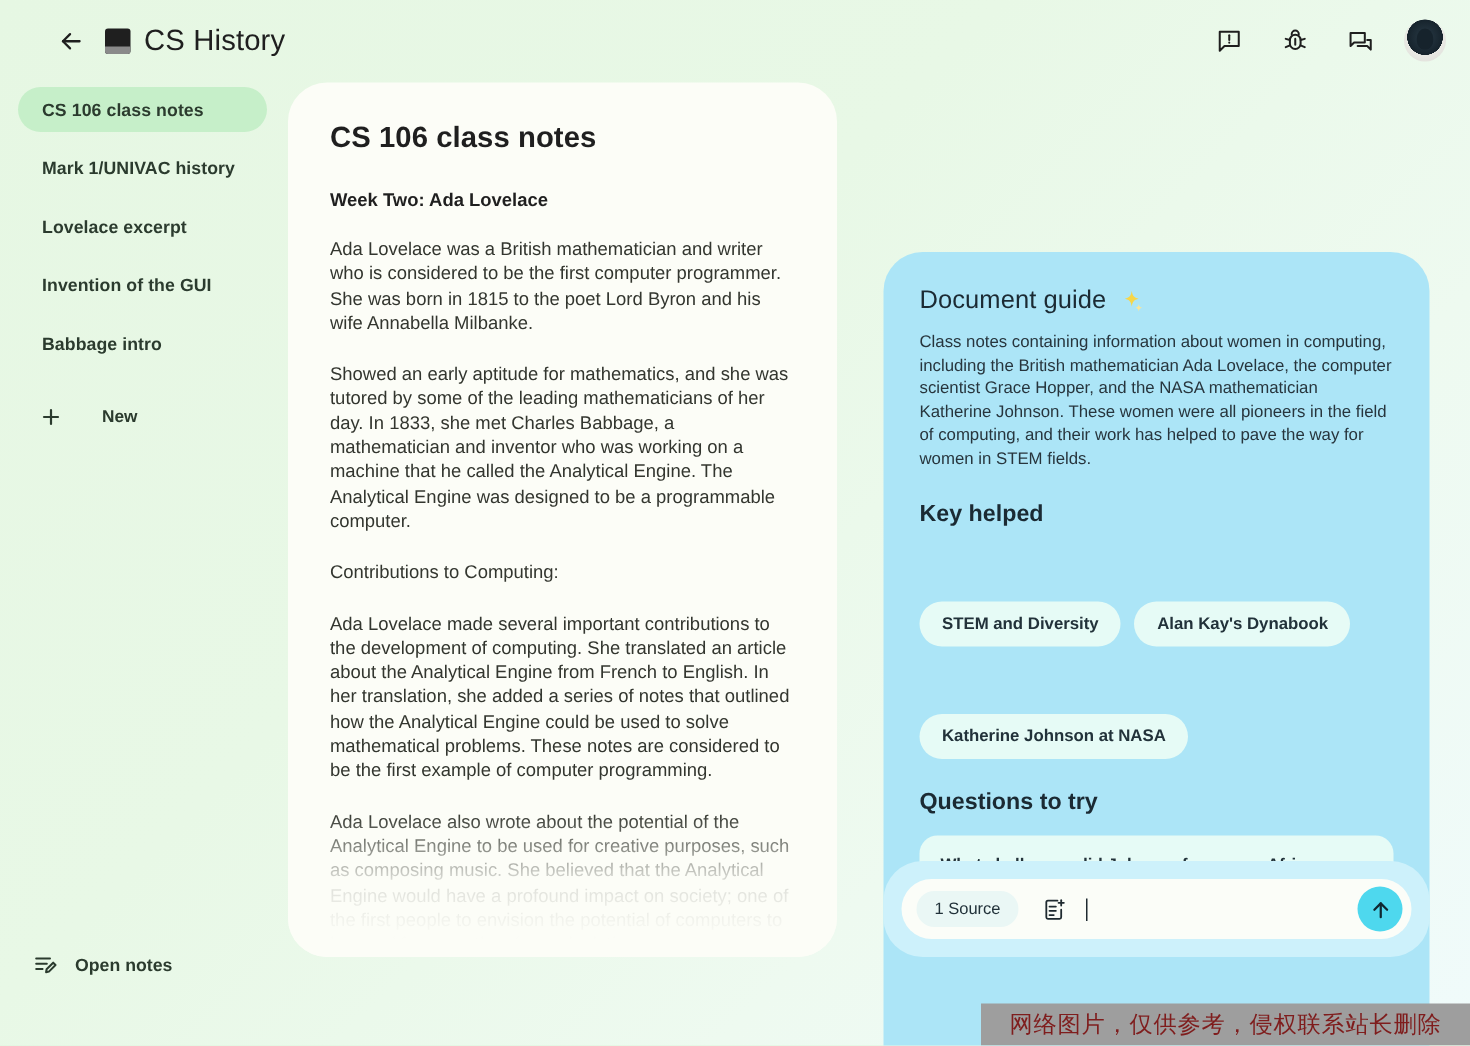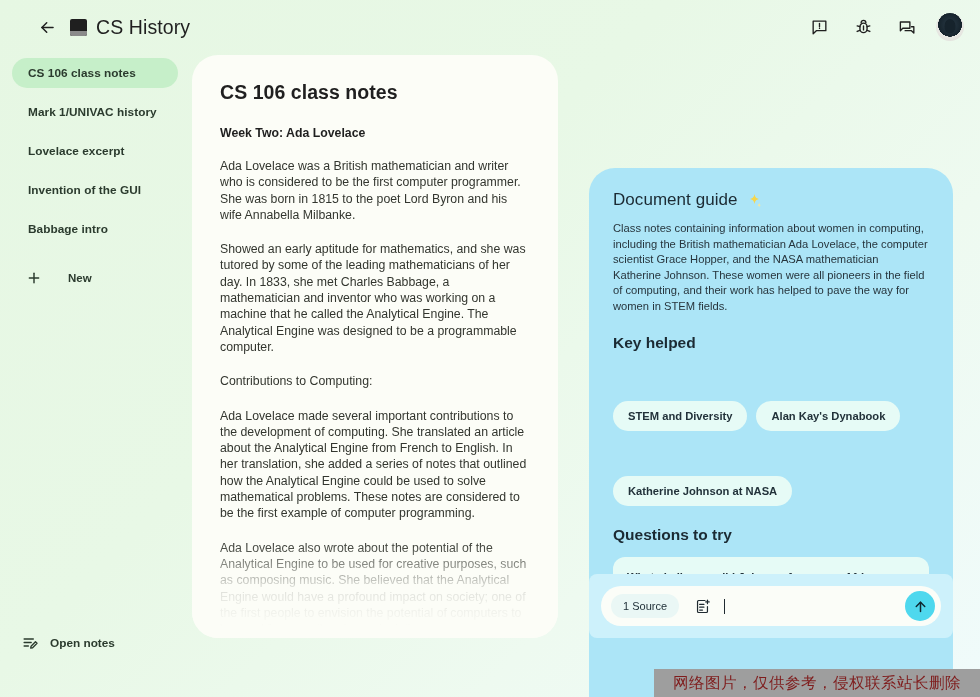--- a/index.html
+++ b/index.html
@@ -257,21 +257,21 @@
     cursor: pointer;
   }
 
   
   .composer-wrap {
     position: absolute;
     left: 589px;
     bottom: 59px;
     width: 364px;
     background: #cdf1fb;
-    border-radius: 8px;
+    border-radius: 26px;
     padding: 12px 12px;
     box-sizing: border-box;
   }
   .composer {
     background: #fbfdf8;
     border-radius: 22px;
     height: 40px;
     display: flex;
     align-items: center;
     padding: 0 6px 0 10px;

